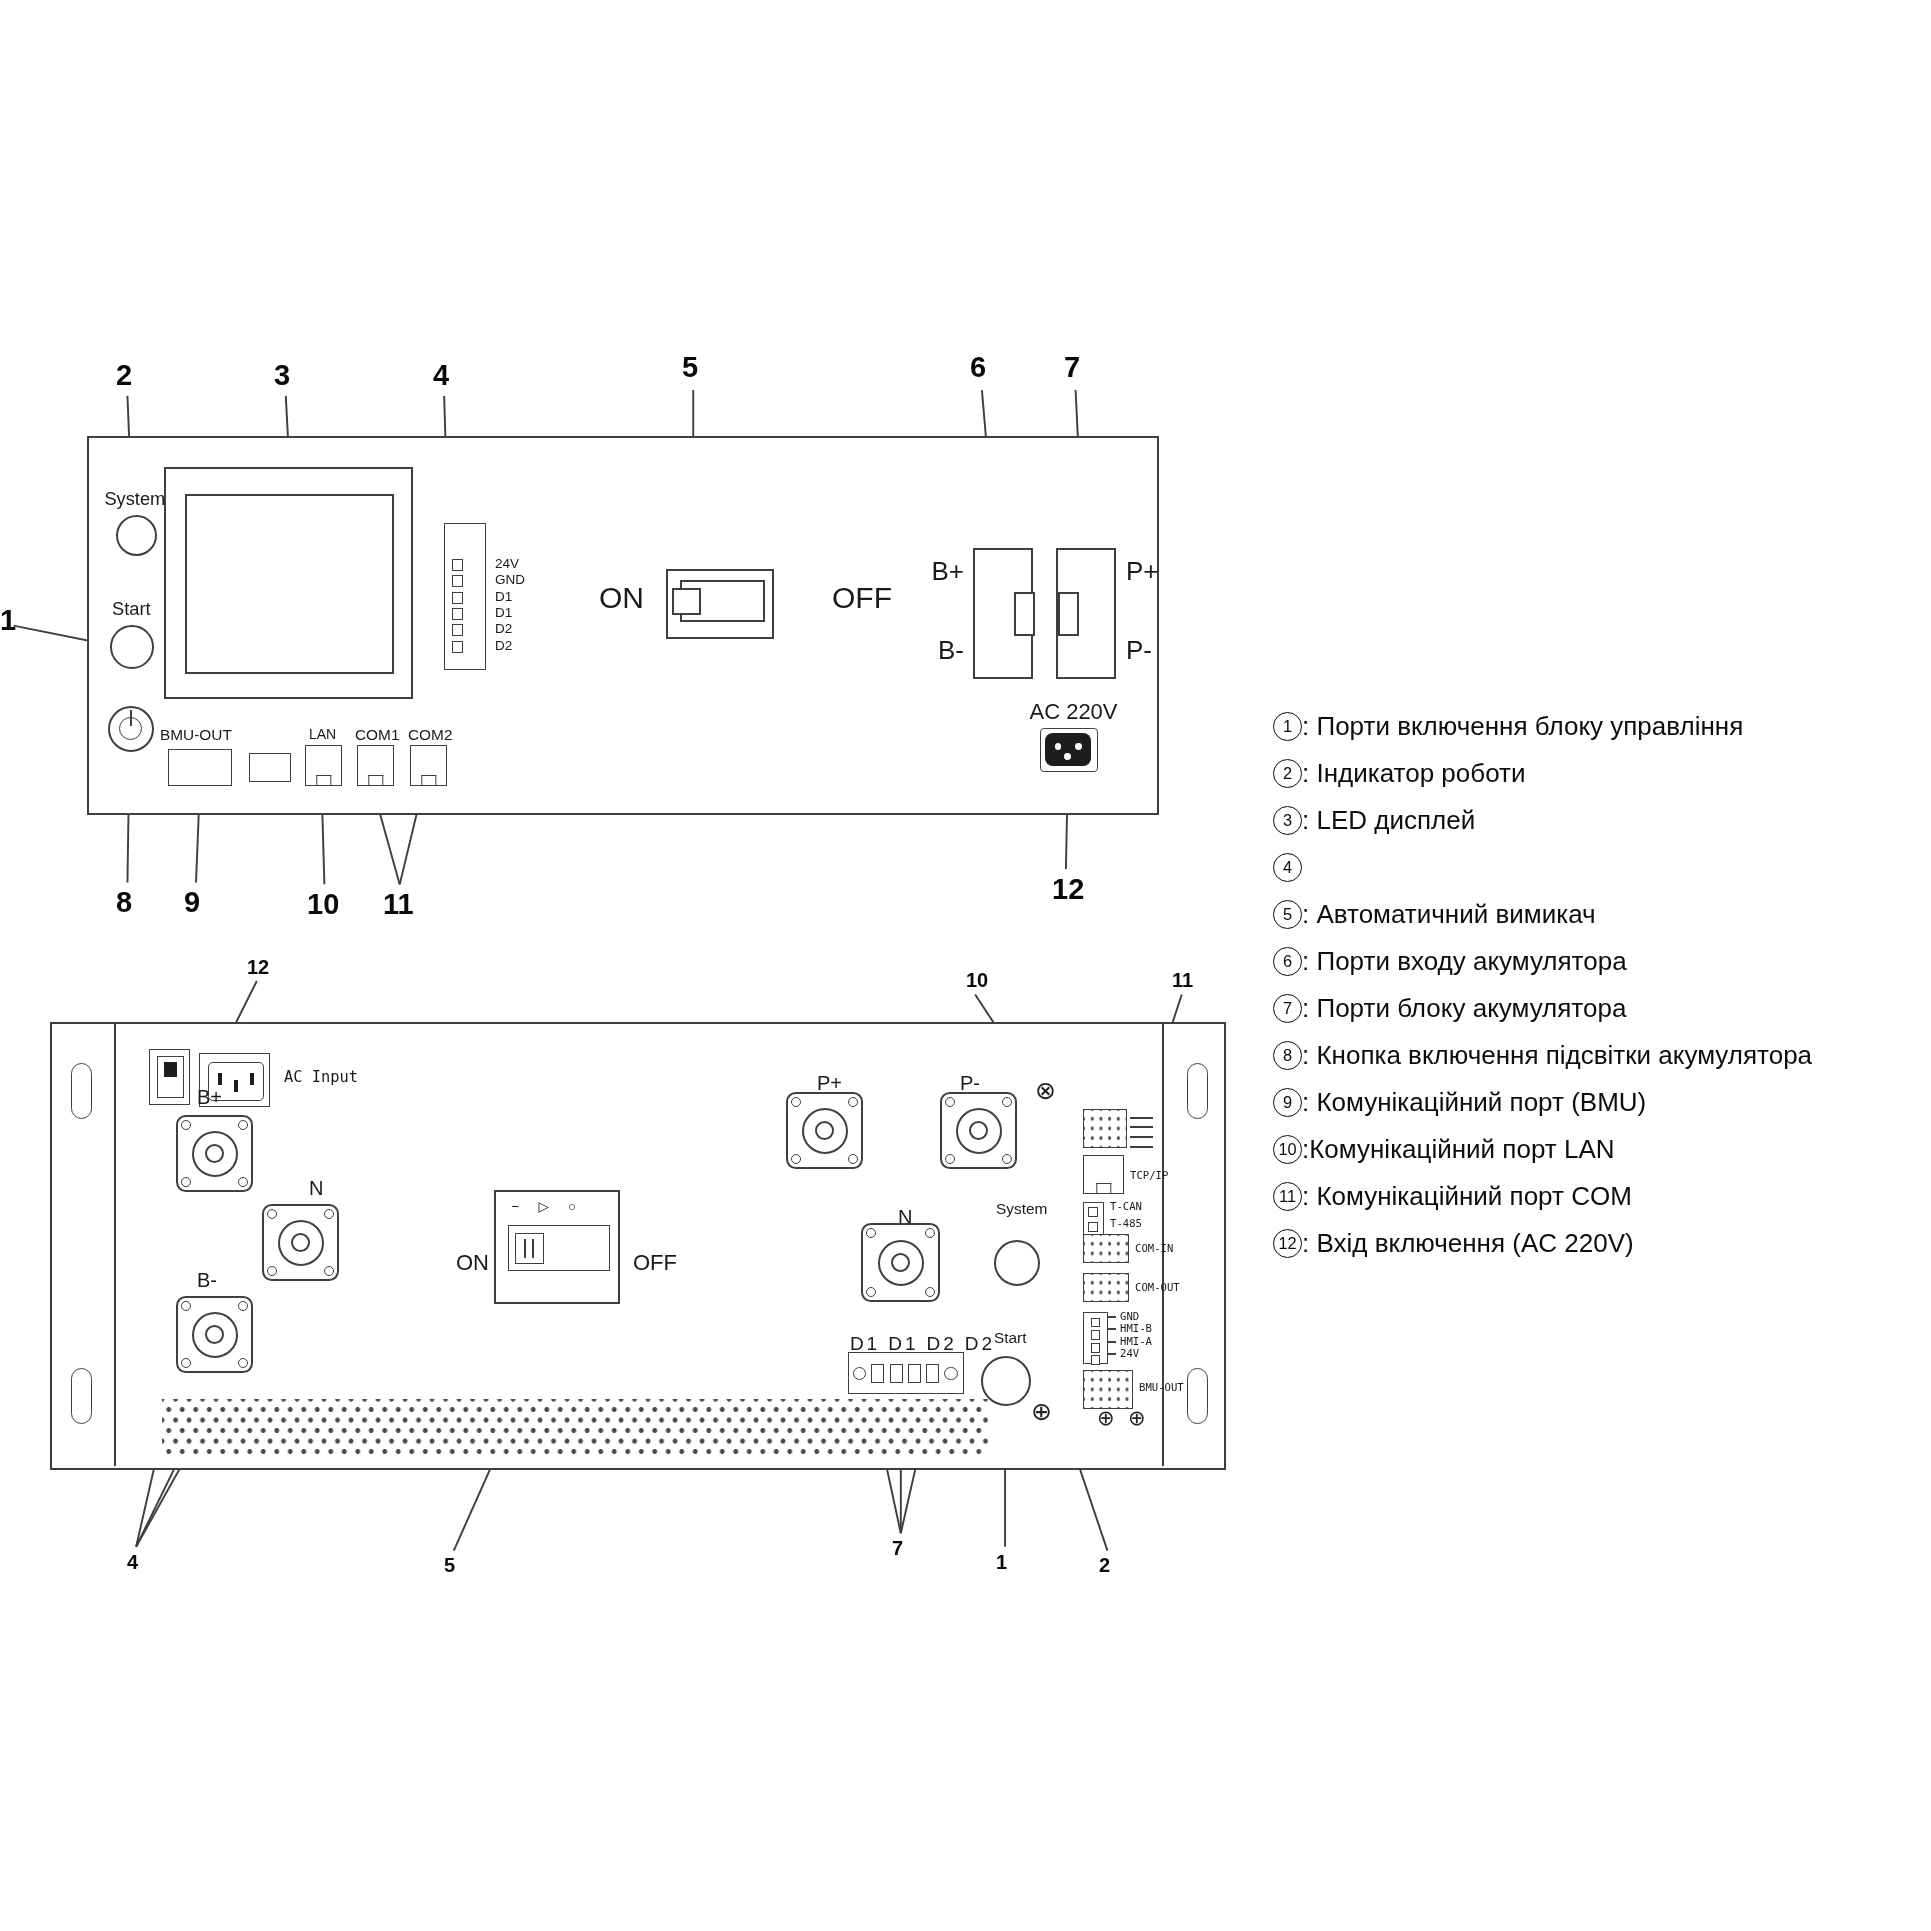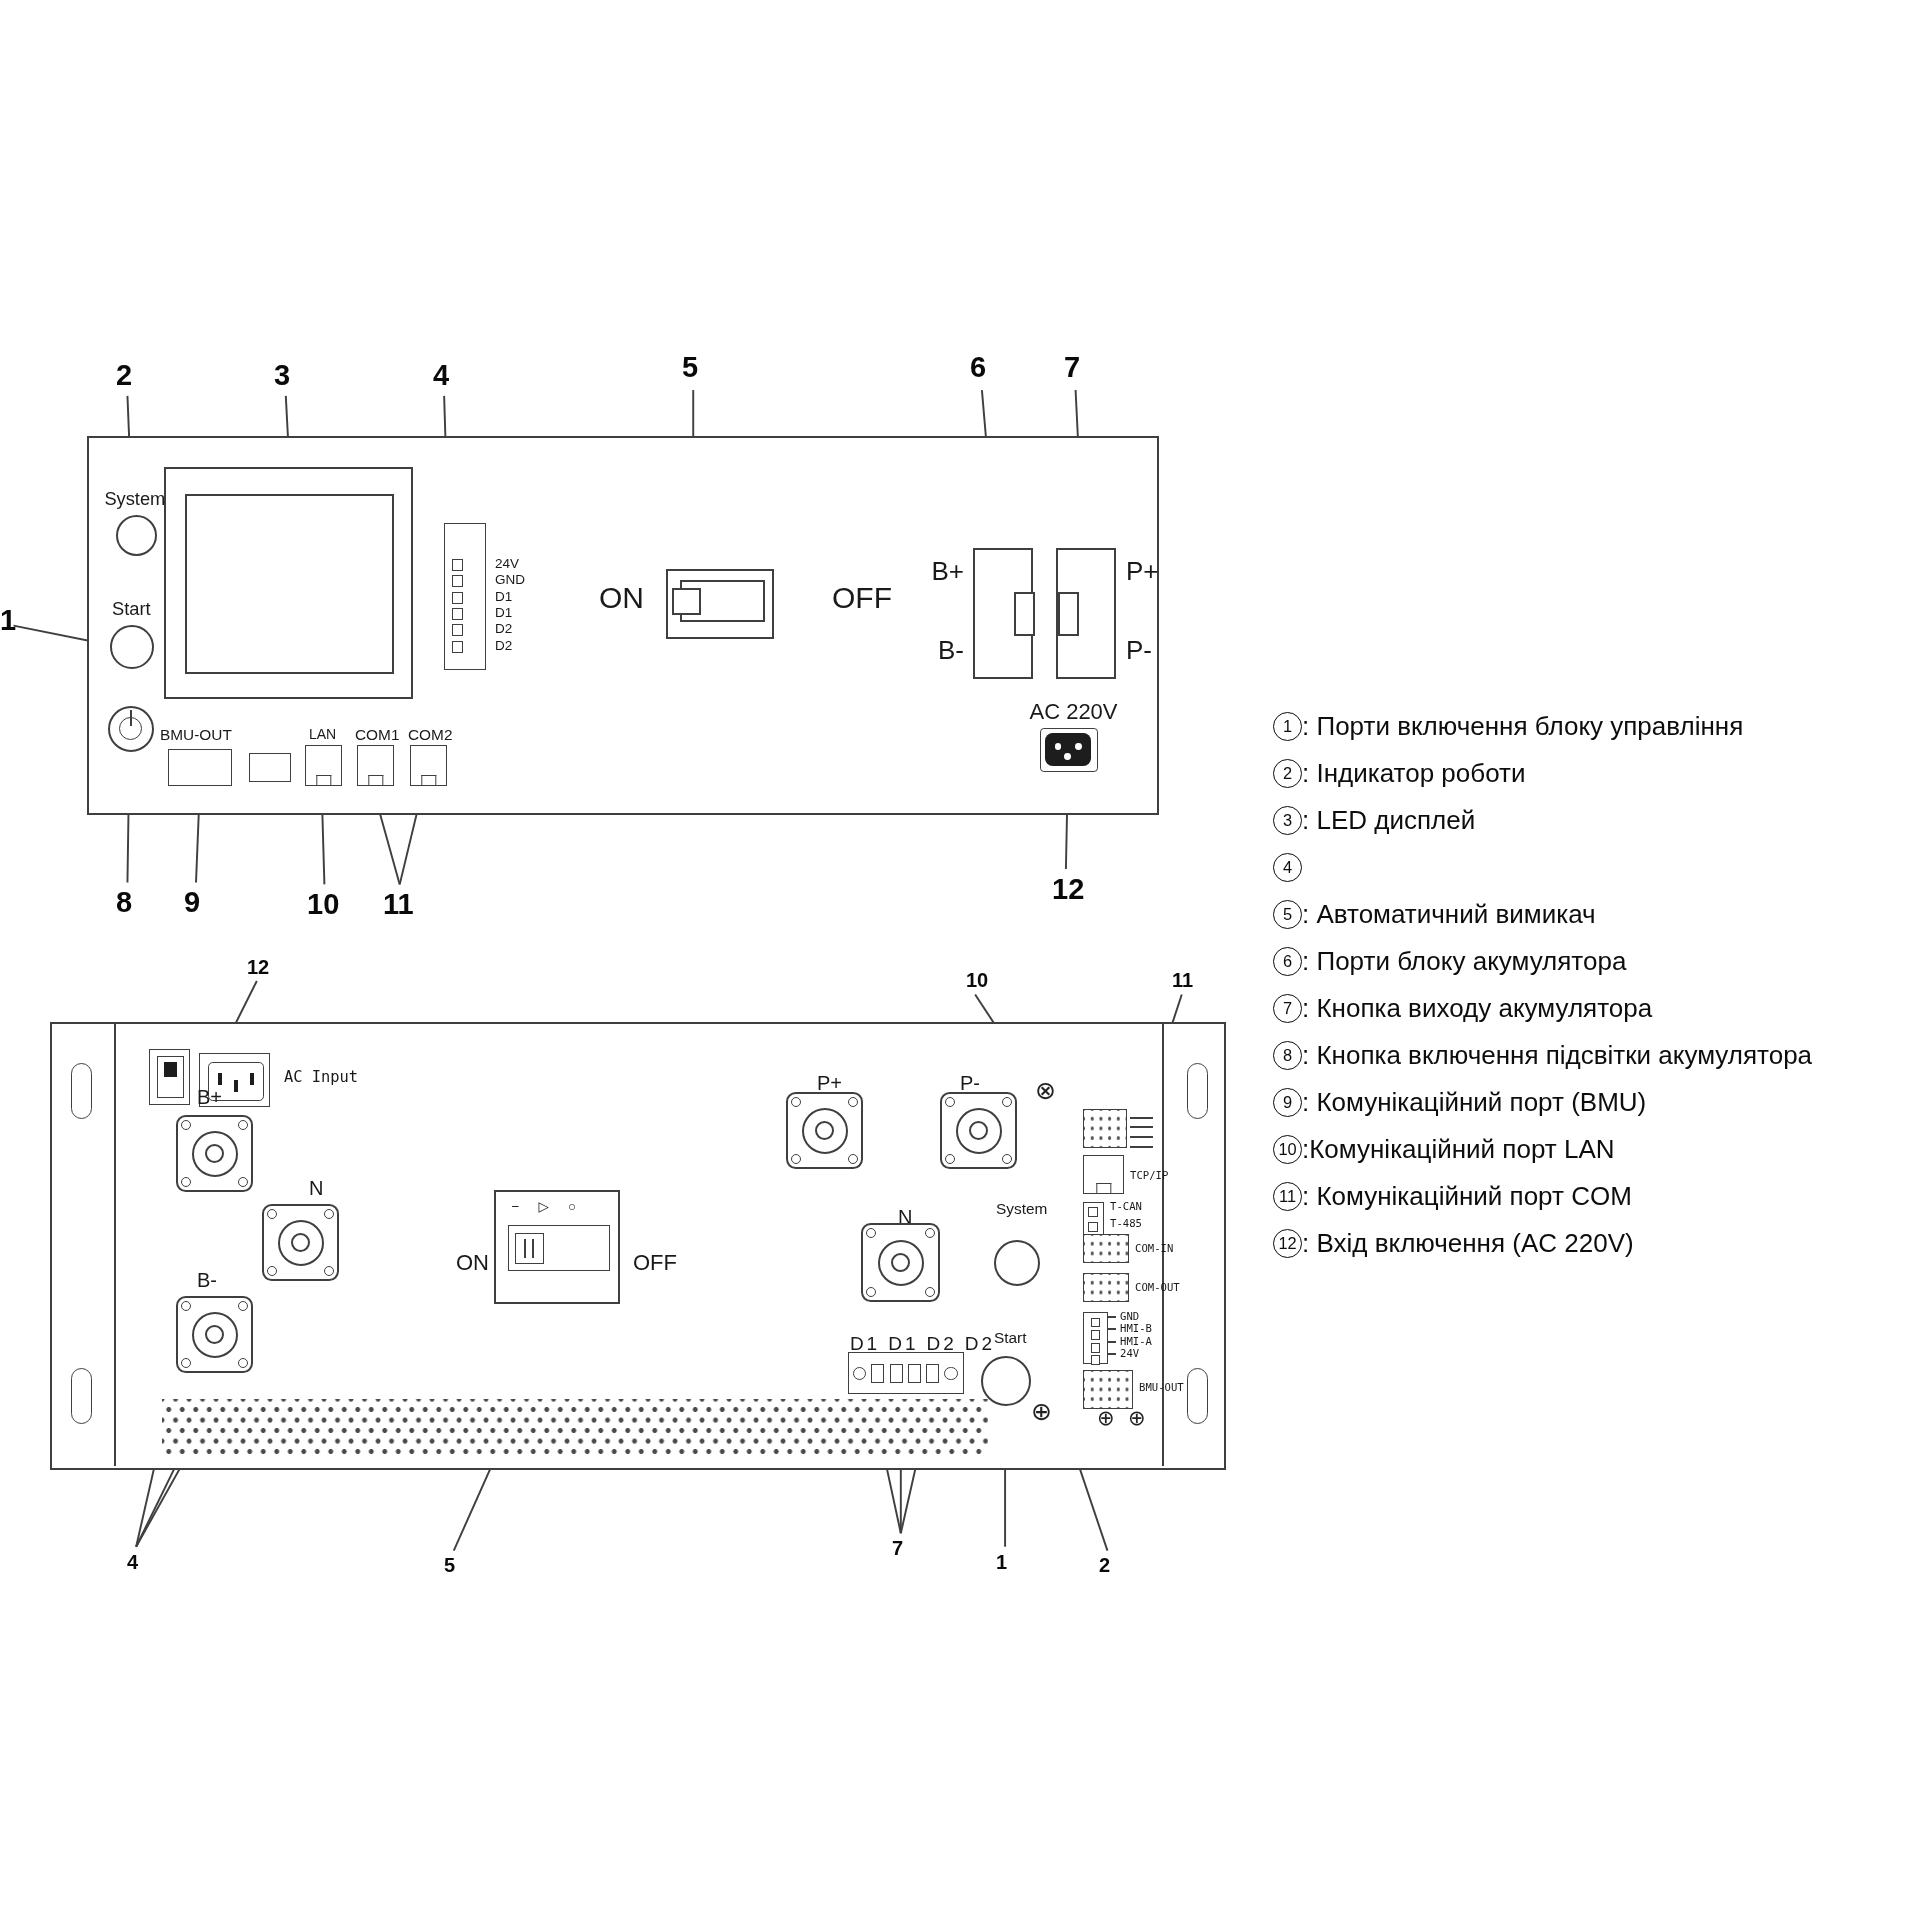--- a/index.html
+++ b/index.html
@@ -352,25 +352,25 @@
       </div>
     <div class="legend-row">
         <span class="circ">4</span>
       </div>
     <div class="legend-row">
         <span class="circ">5</span>
         <span>: Автоматичний вимикач</span>
       </div>
     <div class="legend-row">
         <span class="circ">6</span>
+        <span>: Порти входу акумулятора</span>
+      </div>
+    <div class="legend-row">
+        <span class="circ">7</span>
         <span>: Порти блоку акумулятора</span>
-      </div>
-    <div class="legend-row">
-        <span class="circ">7</span>
-        <span>: Кнопка виходу акумулятора</span>
       </div>
     <div class="legend-row">
         <span class="circ">8</span>
         <span>: Кнопка включення підсвітки акумулятора</span>
       </div>
     <div class="legend-row">
         <span class="circ">9</span>
         <span>: Комунікаційний порт (BMU)</span>
       </div>
     <div class="legend-row">

